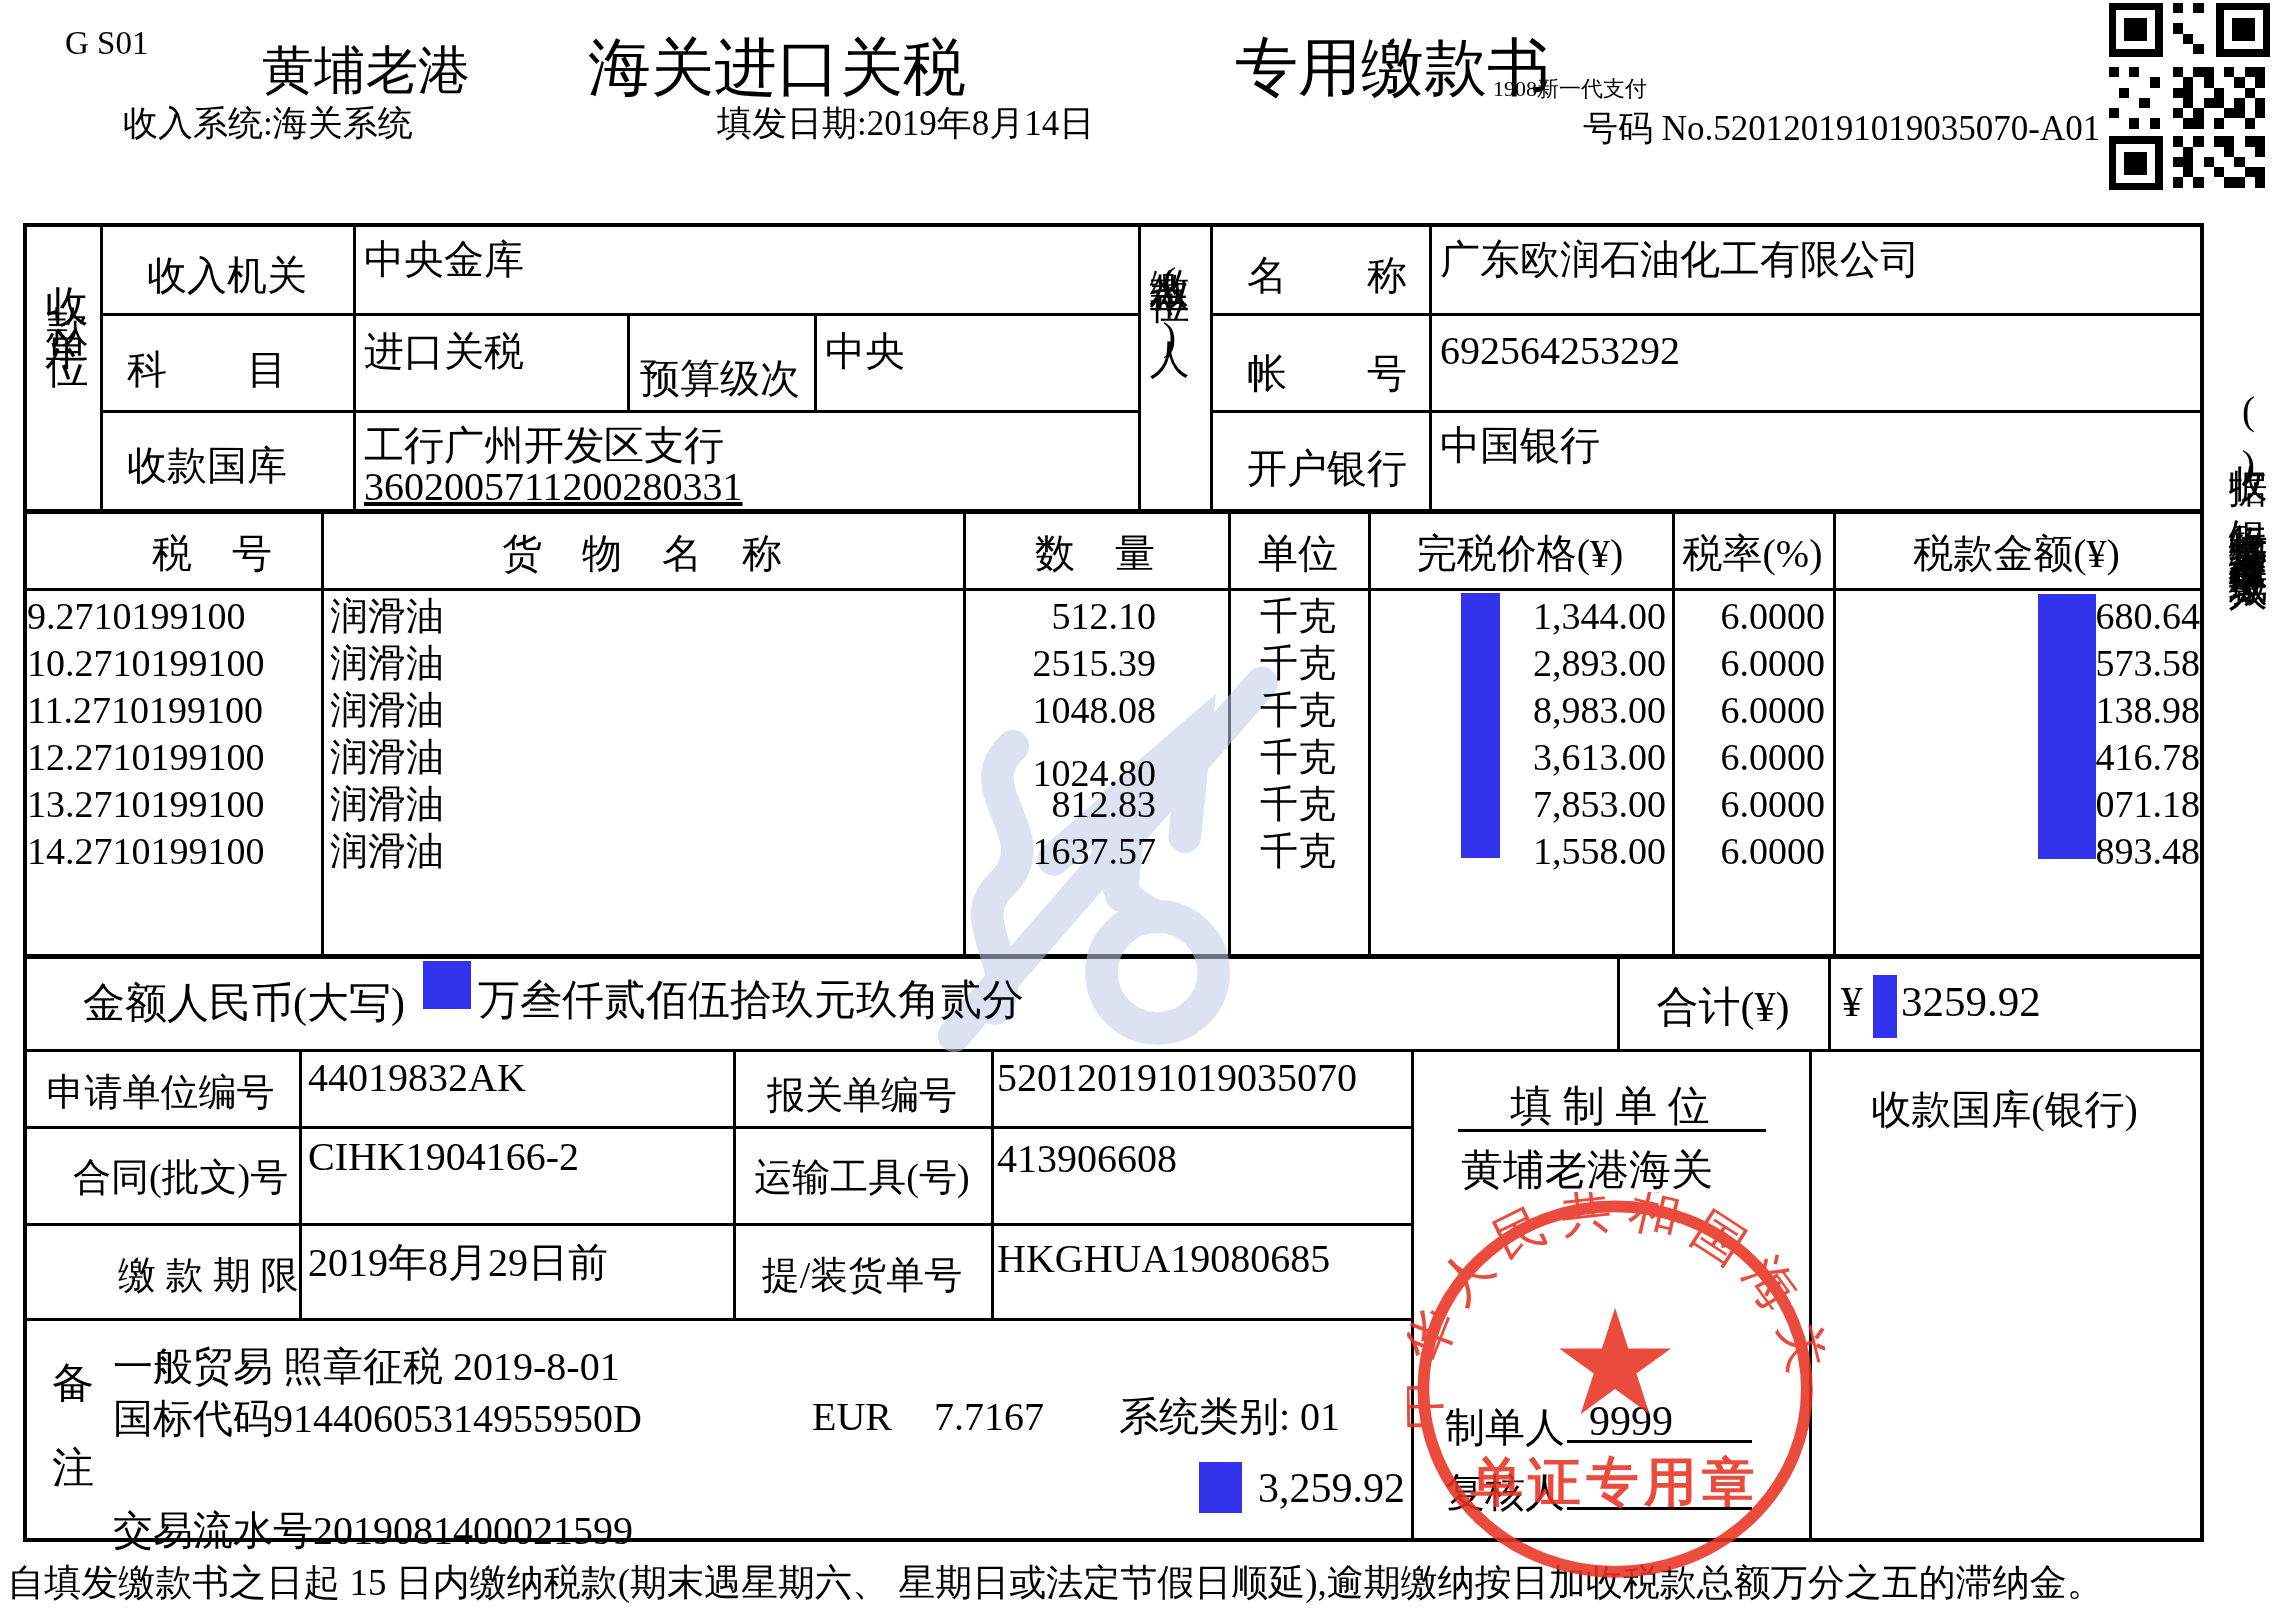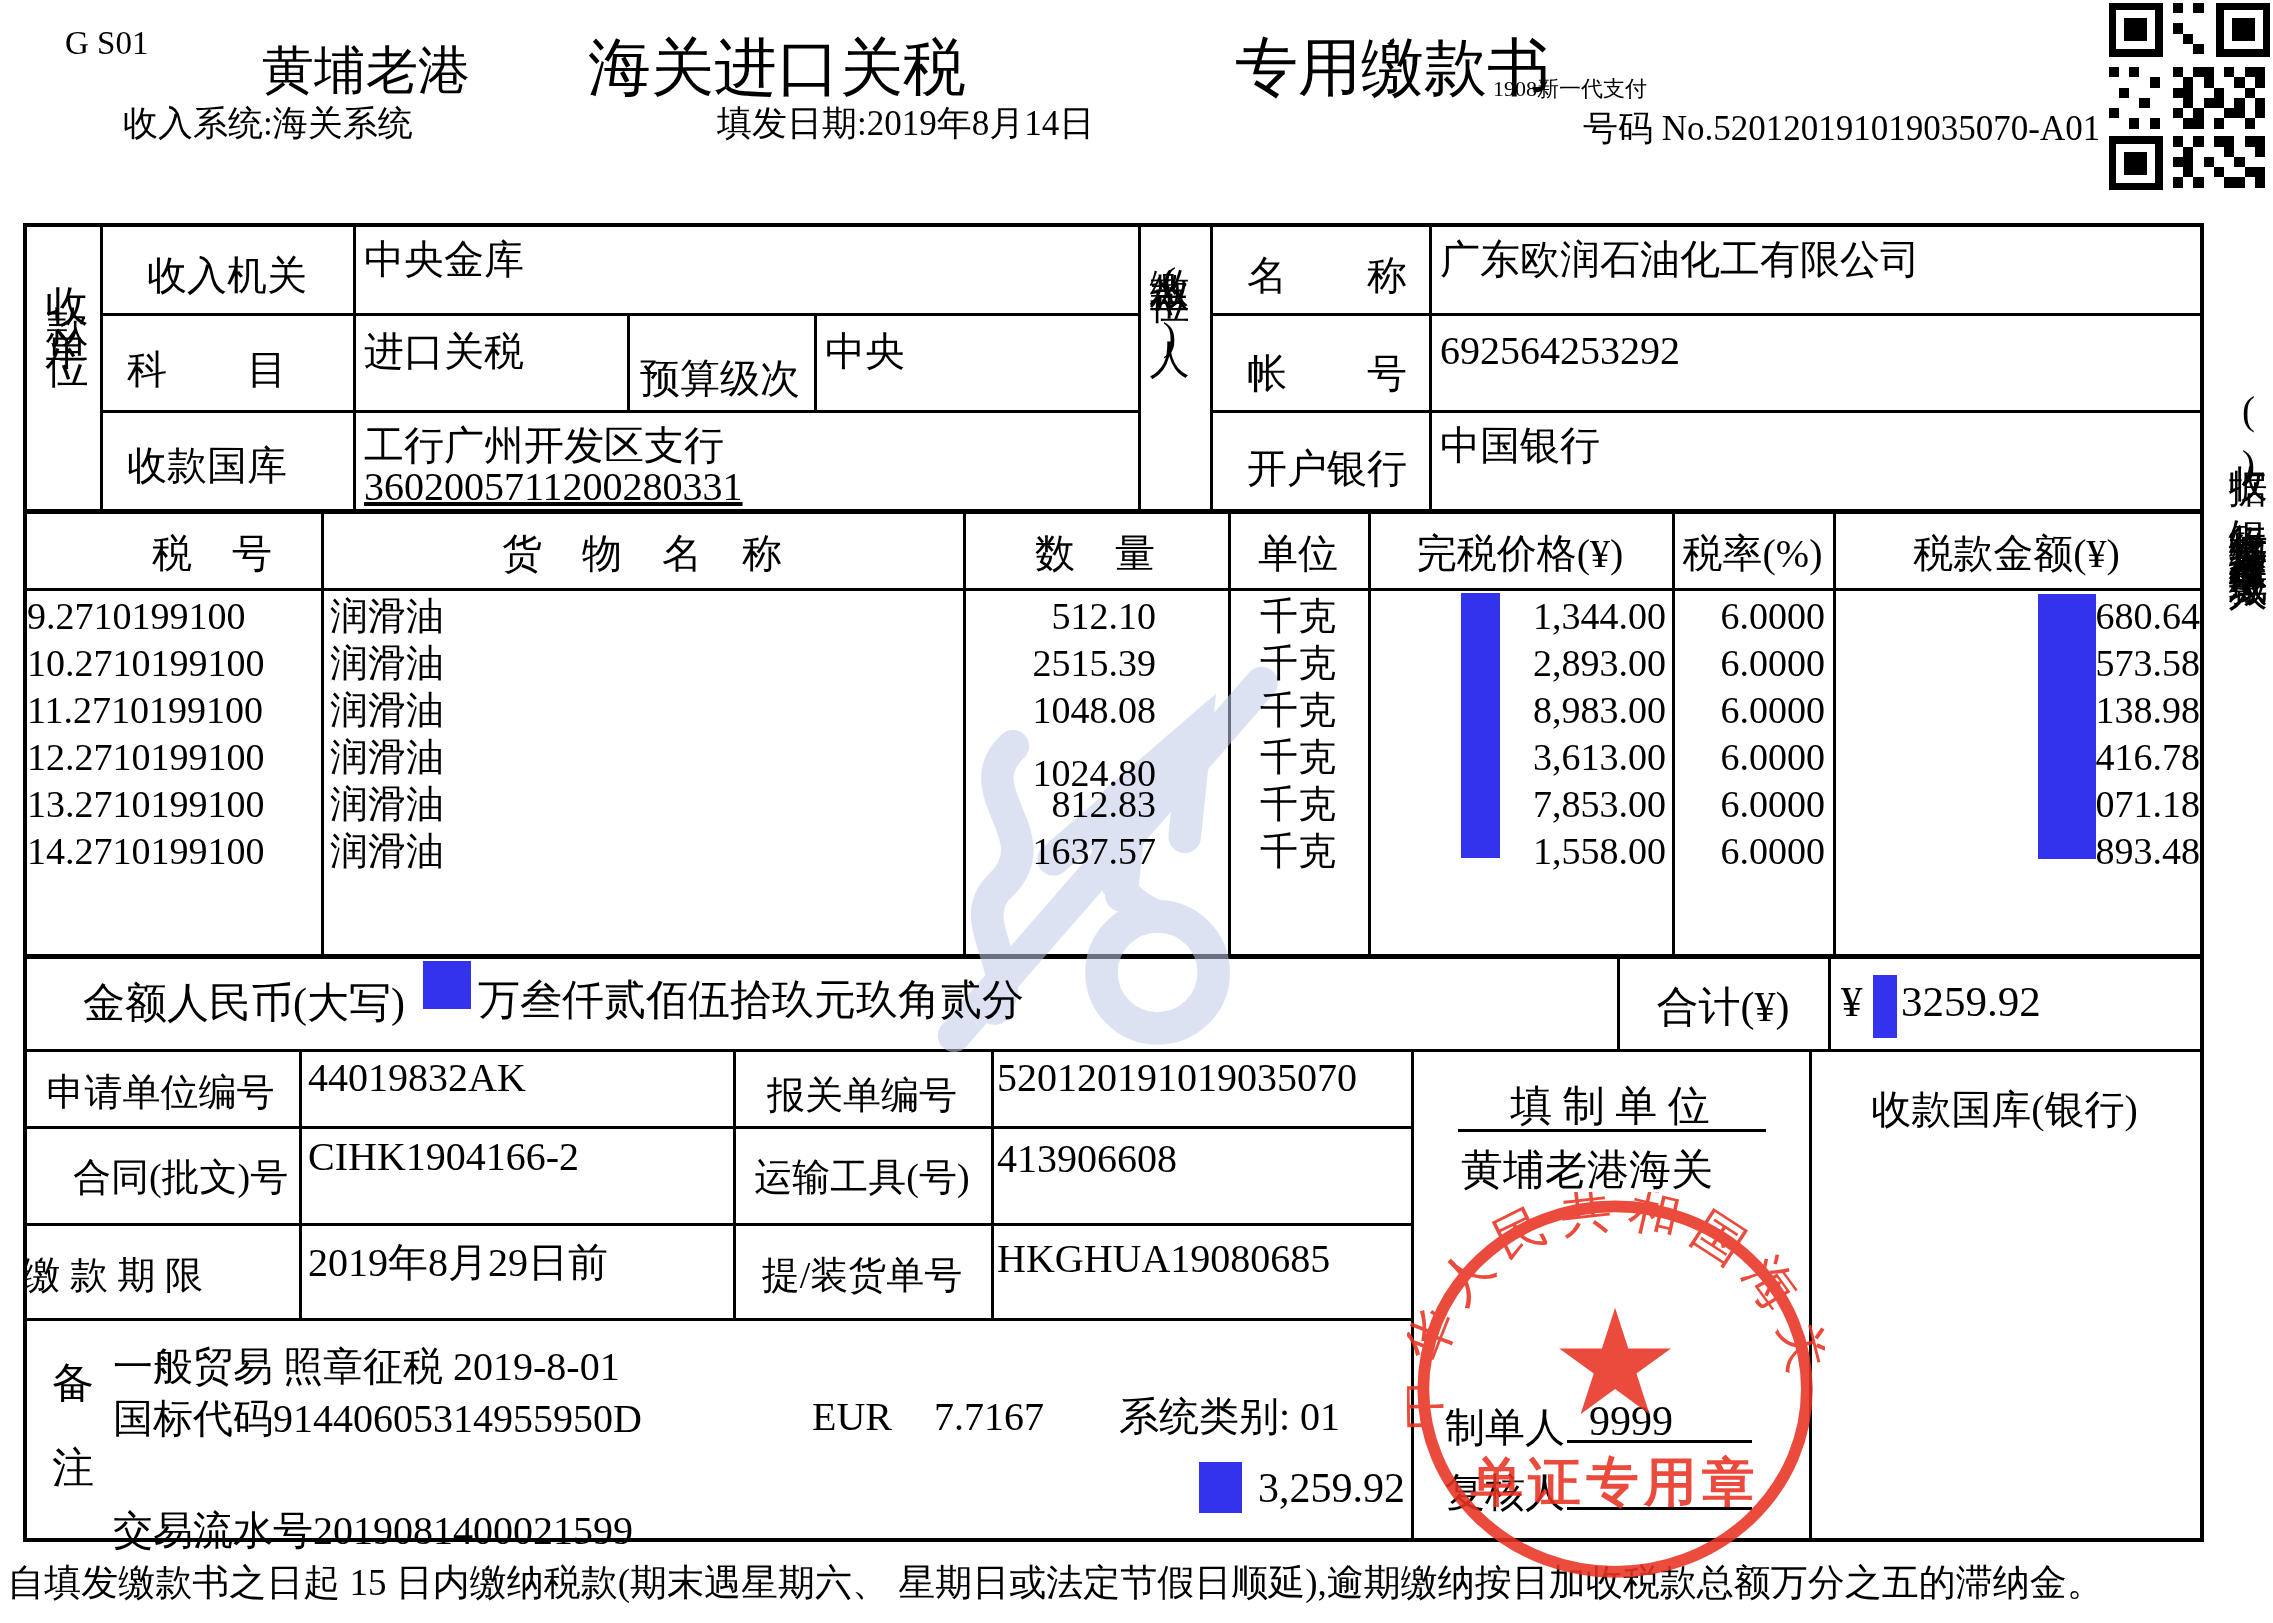--- a/index.html
+++ b/index.html
@@ -237,21 +237,21 @@
 <div class="abs z3" style="left:22.6px;top:1067px;width:276px;text-align:center;font-size:38px;">申请单位编号</div>
 <div class="abs z3" style="left:308px;top:1054px;font-size:40px;">44019832AK</div>
 <div class="abs z3" style="left:733px;top:1070px;width:258px;text-align:center;font-size:38px;">报关单编号</div>
 <div class="abs z3" style="left:997px;top:1054px;font-size:40px;">520120191019035070</div>
 
 <div class="abs z3" style="left:22.6px;top:1152px;width:276px;text-align:center;font-size:38px;margin-left:20px;">合同(批文)号</div>
 <div class="abs z3" style="left:308px;top:1133px;font-size:40px;">CIHK1904166-2</div>
 <div class="abs z3" style="left:733px;top:1152px;width:258px;text-align:center;font-size:38px;">运输工具(号)</div>
 <div class="abs z3" style="left:997px;top:1135px;font-size:40px;">413906608</div>
 
-<div class="abs z3" style="left:22.6px;top:1250px;width:276px;text-align:left;font-size:38px;">缴 款 期 限</div>
+<div class="abs z3" style="left:22.6px;top:1250px;width:276px;text-align:right;font-size:38px;">缴 款 期 限</div>
 <div class="abs z3" style="left:308px;top:1235px;font-size:40px;">2019年8月29日前</div>
 <div class="abs z3" style="left:733px;top:1250px;width:258px;text-align:center;font-size:38px;">提/装货单号</div>
 <div class="abs z3" style="left:997px;top:1235px;font-size:40px;">HKGHUA19080685</div>
 
 <div class="abs z3" style="left:1411px;top:1078px;width:398px;text-align:center;font-size:42px;">填 制 单 位</div>
 <div class="hl" style="left:1458px;top:1129px;width:308px;z-index:3;"></div>
 <div class="abs z3" style="left:1461px;top:1142px;font-size:42px;">黄埔老港海关</div>
 <div class="abs z3" style="left:1809px;top:1082px;width:391px;text-align:center;font-size:40px;">收款国库(银行)</div>
 
 <div class="abs z3" style="left:1445px;top:1400px;font-size:40px;">制单人</div>

